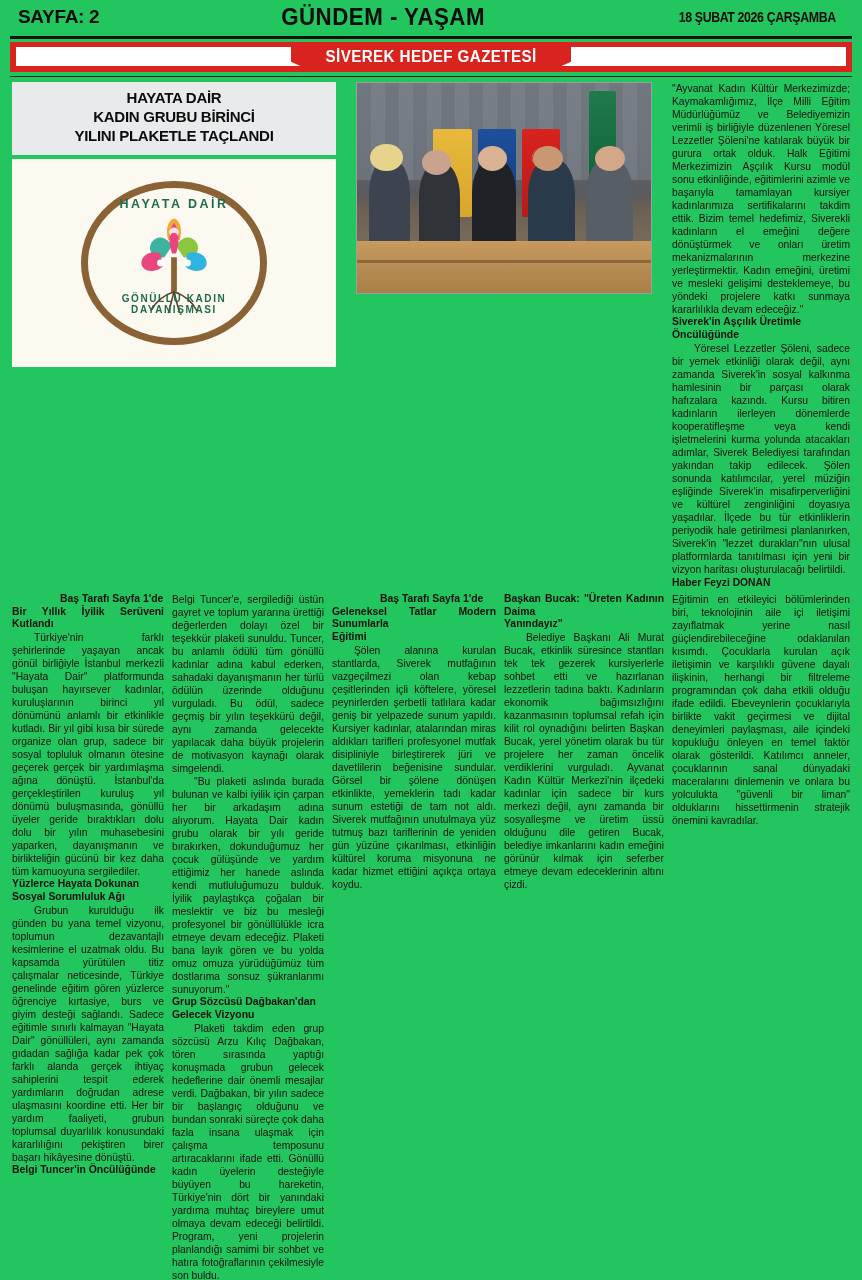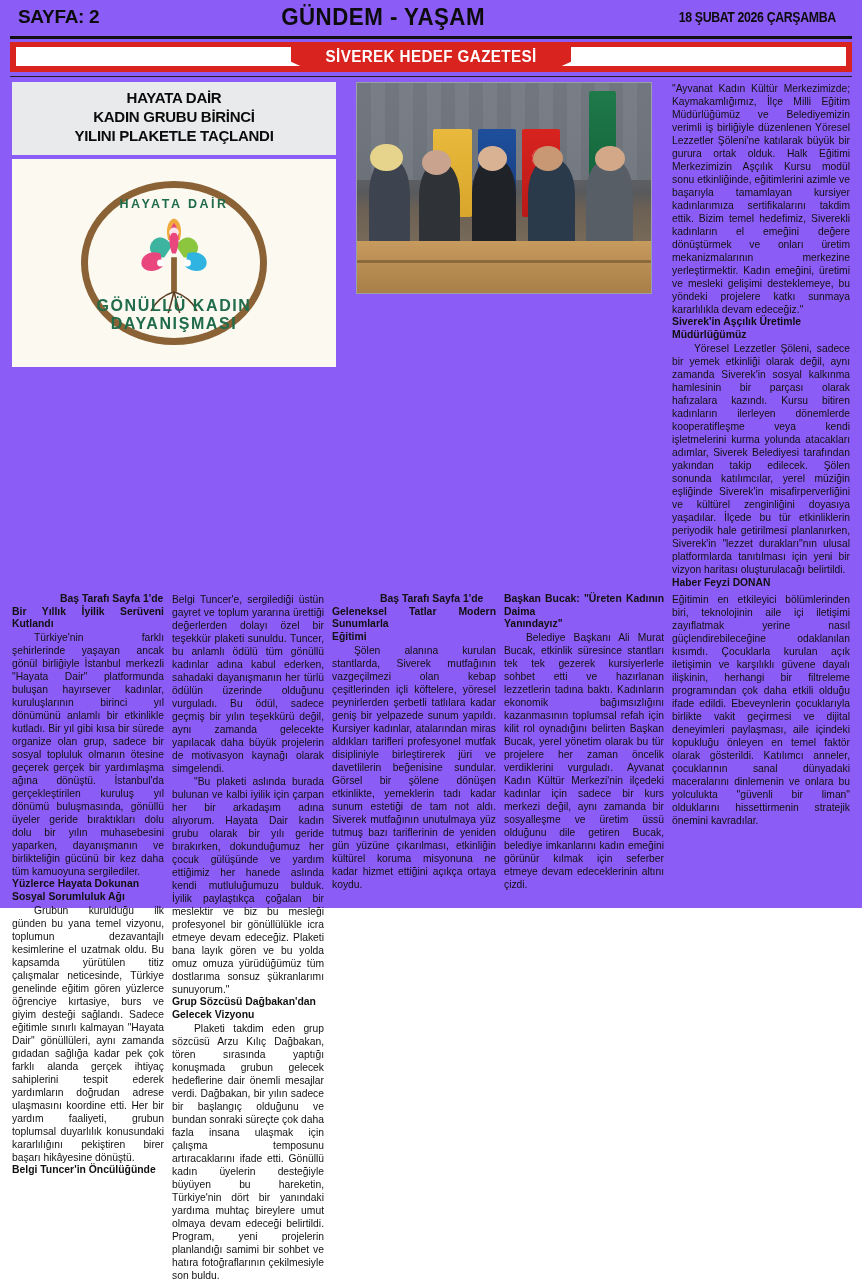--- a/index.html
+++ b/index.html
@@ -6,22 +6,22 @@
   * { box-sizing: border-box; margin: 0; padding: 0; }
   html, body {
     width: 862px; height: 1280px;
     background: #ffffff;
     font-family: "Liberation Sans", sans-serif;
     color: #0c0c0c;
     overflow: hidden;
   }
   .page {
     position: relative;
-    width: 862px; height: 908px;
-    background: #8b5cf6;
+    width: 862px; height: 1280px;
+    background: #22c55e;
     padding: 0 8px;
   }
 
   
   .masthead {
     display: flex; align-items: center; justify-content: space-between;
     height: 34px; padding: 0 8px 0 10px;
   }
   .masthead-page {
     font-size: 19px; font-weight: bold; letter-spacing: -0.3px;
@@ -111,21 +111,21 @@
     border: 7px solid #8a6236;
     position: relative;
     display: flex; align-items: center; justify-content: center;
   }
   .logo-top-text, .logo-bot-text {
     position: absolute; width: 100%; text-align: center;
     font-size: 12.5px; font-weight: bold; color: #1f6b4a;
     letter-spacing: 2.5px;
   }
   .logo-top-text { top: 9px; }
-  .logo-bot-text { bottom: 5px; font-size: 16px; letter-spacing: 1.6px; }
+  .logo-bot-text { bottom: 23px; font-size: 10px; letter-spacing: 1.6px; }
   .logo-tree { width: 96px; height: 104px; }
 
   
   .col { font-size: 10.3px; line-height: 1.265; text-align: justify;
          hyphens: auto; color: #111; }
   .col p { text-indent: 22px; margin: 0; }
   .col p.noind { text-indent: 0; }
   .col h4 {
     font-size: 10.4px; font-weight: bold; line-height: 1.22;
     text-indent: 0; margin: 0;
@@ -232,21 +232,21 @@
         <div class="person" style="left:60%;bottom:58%;width:10%;height:12%;background:#c89874;border-radius:50%;"></div>
         <div class="person" style="left:78%;width:16%;height:40%;background:#585e66;"></div>
         <div class="person" style="left:81%;bottom:58%;width:10%;height:12%;background:#d2a888;border-radius:50%;"></div>
         <div class="table"></div>
       </div>
     </div>
 
     <div class="col">
       <p class="noind">"Ayvanat Kadın Kültür Merkezimizde; Kaymakamlığımız, İlçe Milli Eğitim Müdürlüğümüz ve Belediyemizin verimli iş birliğiyle düzenlenen Yöresel Lezzetler Şöleni'ne katılarak büyük bir gurura ortak olduk. Halk Eğitimi Merkezimizin Aşçılık Kursu modül sonu etkinliğinde, eğitimlerini azimle ve başarıyla tamamlayan kursiyer kadınlarımıza sertifikalarını takdim ettik. Bizim temel hedefimiz, Siverekli kadınların el emeğini değere dönüştürmek ve onları üretim mekanizmalarının merkezine yerleştirmektir. Kadın emeğini, üretimi ve mesleki gelişimi desteklemeye, bu yöndeki projelere katkı sunmaya kararlılıkla devam edeceğiz."</p>
       <h4>Siverek'in Aşçılık Üretimle</h4>
-      <h4>Müdürlüğümüz</h4>
+      <h4>Öncülüğünde</h4>
       <p>Yöresel Lezzetler Şöleni, sadece bir yemek etkinliği olarak değil, aynı zamanda Siverek'in sosyal kalkınma hamlesinin bir parçası olarak hafızalara kazındı. Kursu bitiren kadınların ilerleyen dönemlerde kooperatifleşme veya kendi işletmelerini kurma yolunda atacakları adımlar, Siverek Belediyesi tarafından yakından takip edilecek. Şölen sonunda katılımcılar, yerel müziğin eşliğinde Siverek'in misafirperverliğini ve kültürel zenginliğini doyasıya yaşadılar. İlçede bu tür etkinliklerin periyodik hale getirilmesi planlanırken, Siverek'in "lezzet durakları"nın ulusal platformlarda tanıtılması için yeni bir vizyon haritası oluşturulacağı belirtildi.</p>
       <p class="noind byline">Haber Feyzi DONAN</p>
     </div>
   </div>
 
   <div style="display:grid; grid-template-columns:152px 152px 164px 1fr 178px; column-gap:8px; margin:4px 4px 0 4px;">
 
     <div class="col">
       <div class="kicker">Baş Tarafı Sayfa 1'de</div>
       <h4>Bir Yıllık İyilik Serüveni Kutlandı</h4>

